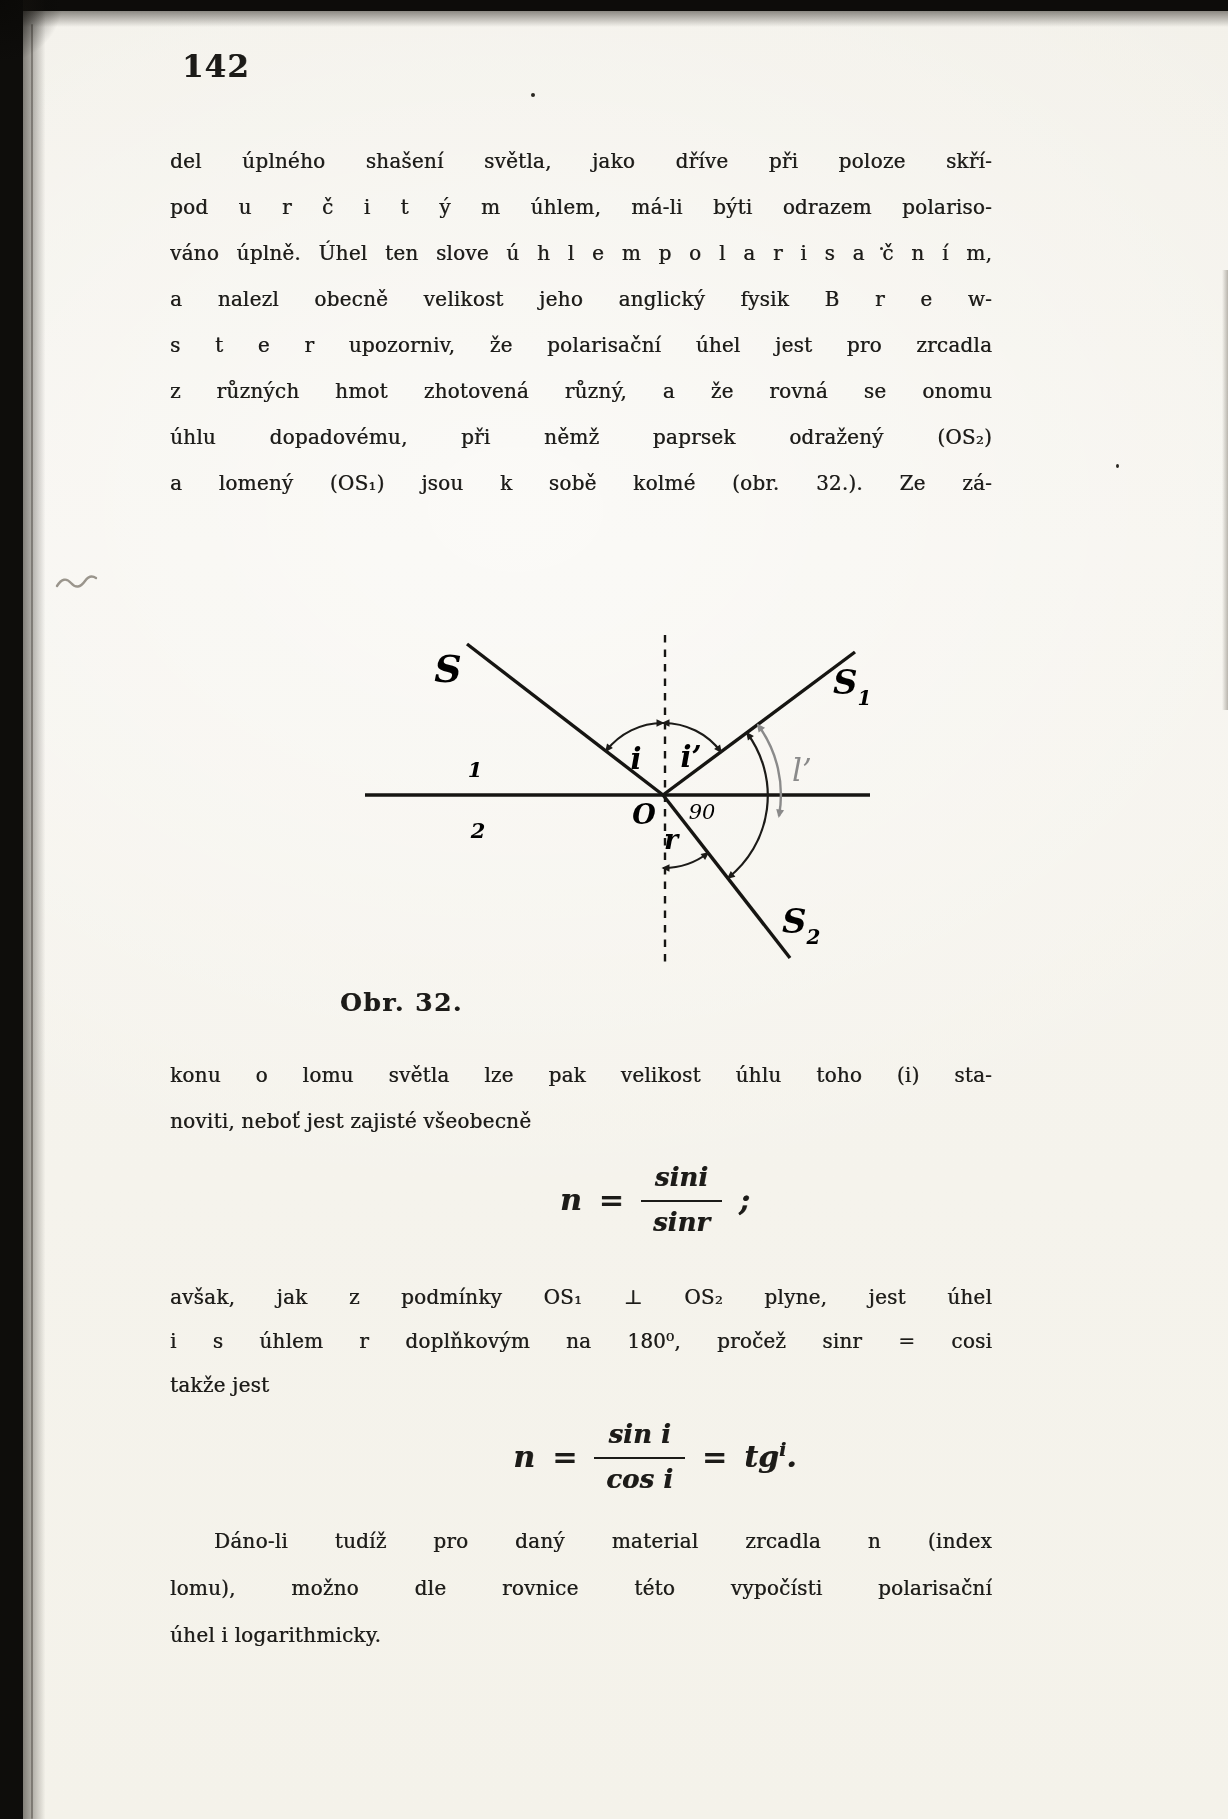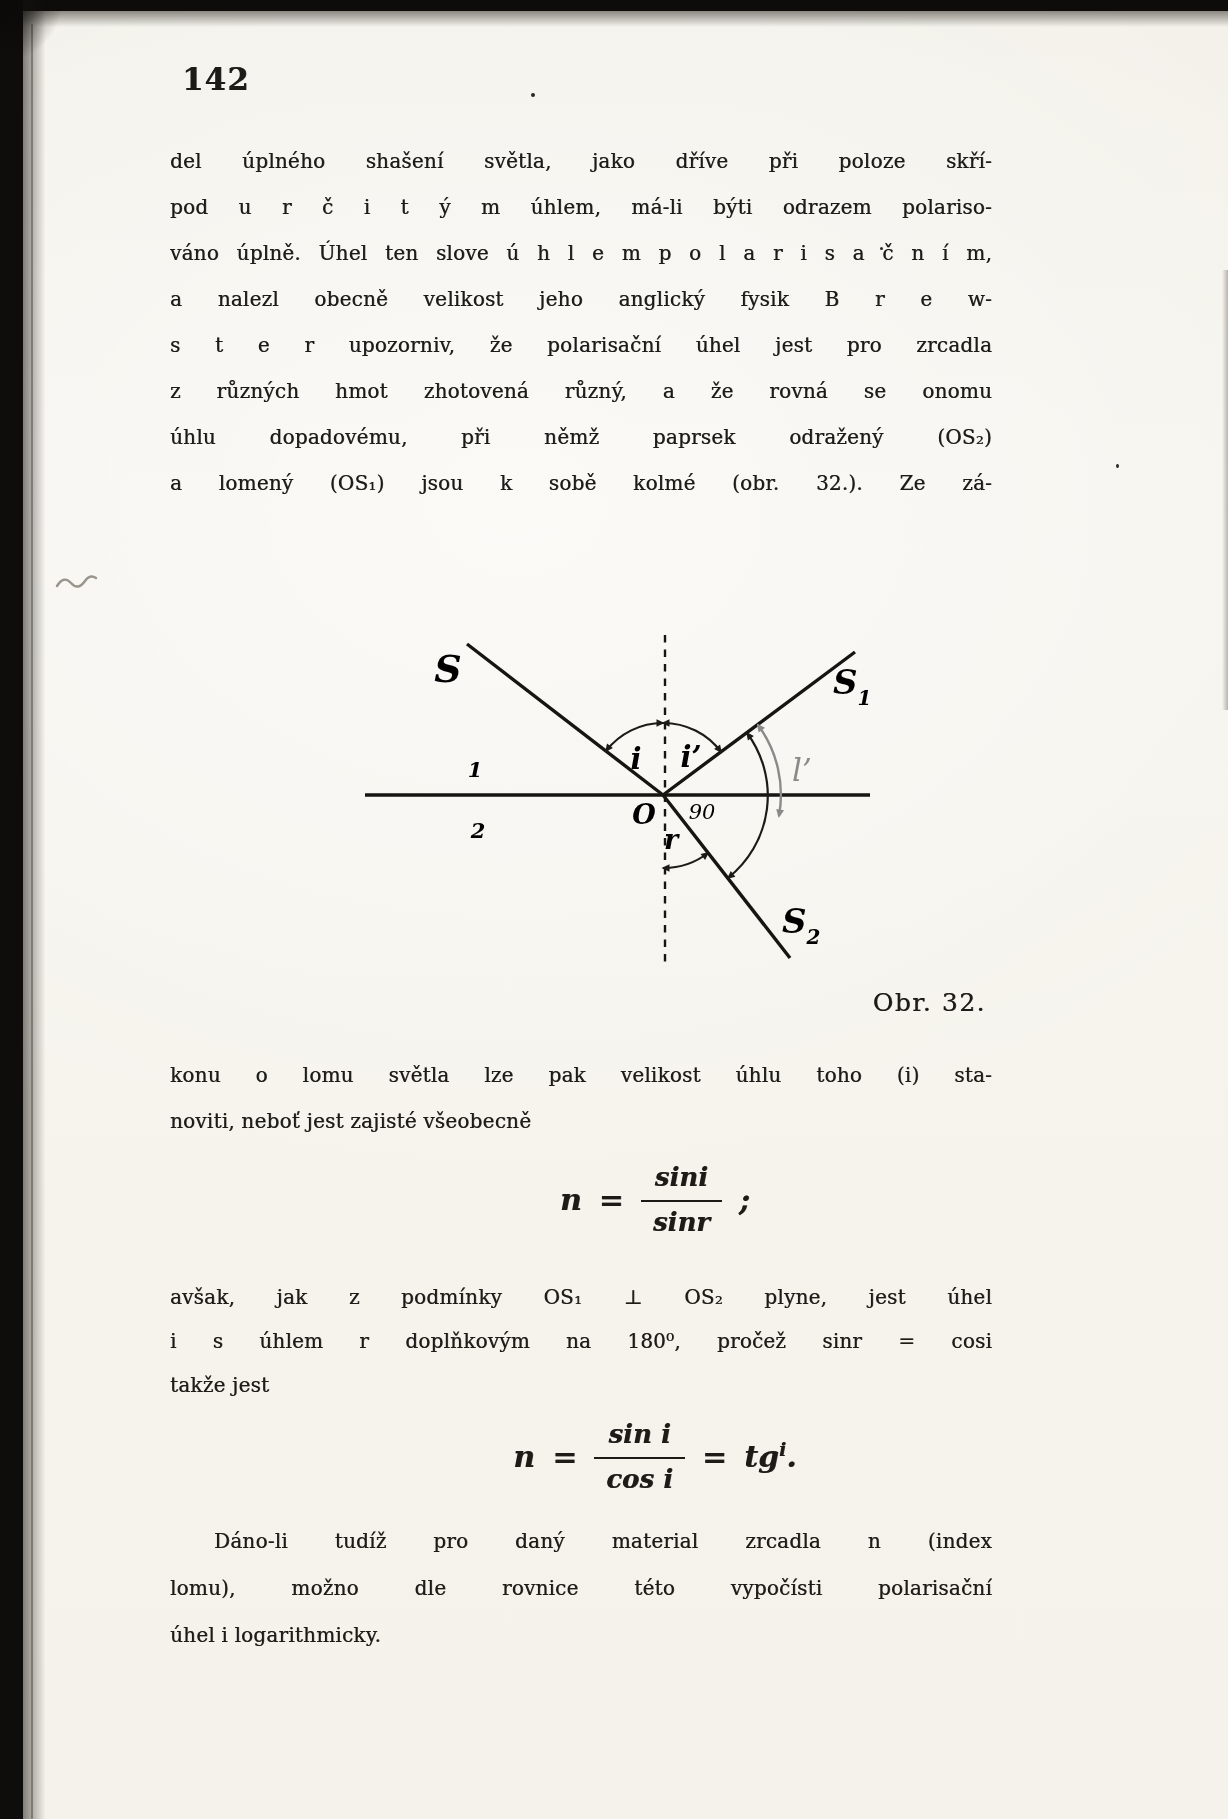--- a/index.html
+++ b/index.html
@@ -20,32 +20,32 @@
   .edge-left-fade{position:absolute;left:23px;top:0;width:30px;height:100%;
      background:linear-gradient(90deg,rgba(35,31,25,.55),rgba(35,31,25,0) 75%);}
   .spine-line{position:absolute;left:31px;top:24px;width:2px;height:1795px;
      background:rgba(45,40,33,.38);border-radius:2px;}
   .corner-tl{position:absolute;left:0;top:0;width:90px;height:90px;
      background:radial-gradient(90px 90px at 0 0, rgba(10,9,7,.9), rgba(10,9,7,0) 70%);}
   .edge-right-smudge{position:absolute;right:0;top:270px;width:6px;height:440px;
      background:linear-gradient(90deg,rgba(70,62,50,0),rgba(70,62,50,.35));}
   .speck{position:absolute;border-radius:50%;background:#2a2822;}
 
-  .pagenum{position:absolute;left:182px;top:61px;font-size:31px;font-weight:bold;letter-spacing:1px;}
+  .pagenum{position:absolute;left:182px;top:48px;font-size:31px;font-weight:bold;letter-spacing:1px;}
 
   .para{position:absolute;left:170px;width:822px;font-size:20px;letter-spacing:.2px;}
   .para > div{overflow:hidden;}
   .j{text-align:justify;text-align-last:justify;}
   .l{text-align:left;}
   .indent{text-indent:44px;}
 
   .fig{position:absolute;left:330px;top:580px;}
   .fig text{font-family:"DejaVu Serif","Liberation Serif",serif;}
-  .caption{position:absolute;left:340px;top:988px;width:646px;text-align:right;
-     font-size:25px;font-weight:normal;letter-spacing:1.5px;}
+  .caption{position:absolute;left:340px;top:988px;width:646px;text-align:left;
+     font-size:25px;font-weight:bold;letter-spacing:1.5px;}
 
   .formula{position:absolute;left:300px;width:710px;height:92px;
      display:flex;align-items:center;justify-content:center;gap:17px;
      font-style:italic;font-weight:bold;font-size:30px;}
   .frac{display:inline-flex;flex-direction:column;align-items:center;font-size:26px;line-height:1;}
   .frac .num{padding:0 12px 10px;}
   .frac .den{border-top:2.6px solid #1c1b18;padding:7px 12px 0;}
   .feq{font-style:normal;font-weight:bold;}
   .fres sup{font-size:19px;}
 

